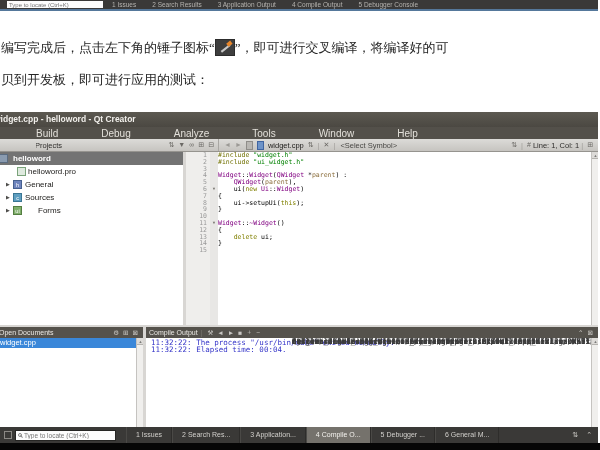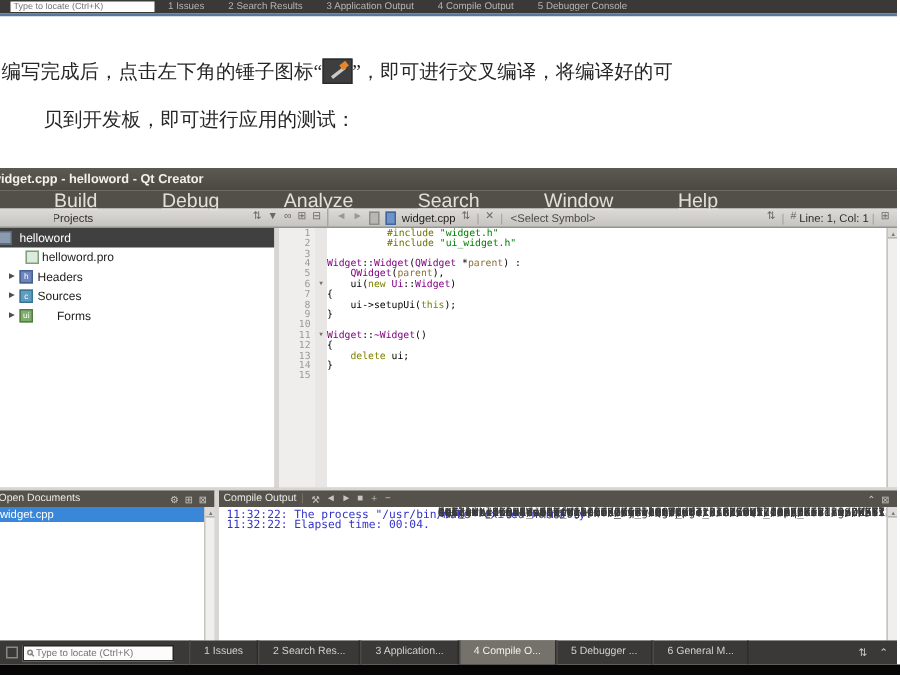--- a/index.html
+++ b/index.html
@@ -14,72 +14,72 @@
   .ts-tabs{position:absolute;left:112px;top:0;height:9px;display:flex;gap:16px;align-items:center;}
   .ts-tab{font-size:6.5px;color:#b5b3af;white-space:nowrap;}
 
   .accent-line{position:absolute;left:0;top:9px;width:598px;height:2px;background:#55789b;}
 
   
   .doc{position:absolute;left:0;top:11px;width:600px;height:101px;background:#fff;}
   .doc-line{position:absolute;left:1px;white-space:nowrap;font-family:"Liberation Serif","DejaVu Serif",serif;
             font-size:13px;color:#262626;}
   .doc-line1{top:28px;}
-  .doc-line2{top:60px;margin-left:28px;}
+  .doc-line2{top:60px;}
   .hammer-chip{display:inline-block;width:20px;height:17px;background:#3e3e3e;vertical-align:-4px;
                border:1px solid #2c2c2c;}
 
   
   .qtwin{position:absolute;left:0;top:112px;width:598px;height:331px;overflow:hidden;background:#c7c5c1;}
   .titlebar{height:15px;background:linear-gradient(#5c5951,#4b4842);color:#f2f0ec;font-size:8.5px;
             font-weight:bold;line-height:15px;white-space:nowrap;overflow:hidden;}
   .titlebar span{margin-left:-6px;display:inline-block;}
   .menubar{height:12px;background:#53504a;display:flex;gap:11px;align-items:center;padding-left:4px;}
-  .menu-item{font-size:13px;color:#e3e0da;text-decoration:underline;white-space:nowrap;padding-left:32px;}
+  .menu-item{font-size:10px;color:#e3e0da;white-space:nowrap;padding-left:32px;}
 
   .toolbar{height:13px;background:linear-gradient(#dcdbd8,#c6c4c0);border-bottom:1px solid #96948f;
            display:flex;font-size:7.5px;color:#2e2d2b;padding-left:36px;}
   .tb-left{width:183px;border-right:1px solid #a9a7a3;display:flex;align-items:center;padding:0 2px;overflow:hidden;}
   .tb-left .lbl{margin-left:-3px;flex:1;}
   .tb-right{flex:1;display:flex;align-items:center;padding:0 3px;overflow:hidden;}
   .ico{font-size:7px;color:#6b6965;margin:0 2px;line-height:12px;}
   .ico.dim{color:#9b9995;}
   .sep{color:#a09e9a;margin:0 2px;}
   .file-ic{display:inline-block;width:7px;height:9px;margin:0 2px;}
   .file-ic.gray{background:#b9b7b3;border:1px solid #8f8d89;}
   .file-ic.blue{background:#6d93c8;border:1px solid #3f64a0;}
   .tab-label{font-size:7.5px;color:#1e1d1b;margin:0 2px;}
   .symbol{color:#4a4946;margin:0 3px;}
   .spacer{flex:1;}
 
   
   .main{position:absolute;top:40px;left:0;width:598px;height:173px;}
   .tree{position:absolute;left:0;top:0;width:183px;height:173px;background:#fff;overflow:hidden;}
   .trow{position:relative;height:13px;line-height:13px;font-size:8px;color:#22211f;white-space:nowrap;}
-  .trow.sel{background:#404040;color:#fff;font-weight:normal;}
+  .trow.sel{background:#737373;color:#fff;font-weight:bold;}
   .texp{position:absolute;left:6px;top:0;font-size:5px;color:#4f4e4c;line-height:13px;}
   .tico{position:absolute;top:2px;width:9px;height:9px;font-size:5.5px;color:#fff;text-align:center;line-height:9px;}
   .ti-project{background:#8a9bb0;border:1px solid #5a6b80;}
   .ti-pro{background:#dfeadf;border:1px solid #7aa37a;}
   .ti-h{background:#6e84bd;border:1px solid #46608f;}
   .ti-c{background:#5e9ec0;border:1px solid #3a7694;}
   .ti-ui{background:#7fae6a;border:1px solid #547e41;}
   .tlabel{position:absolute;top:0;}
 
   .vsplit1{position:absolute;left:183px;top:0;width:3px;height:173px;background:#d8d6d3;}
 
   .editor{position:absolute;left:186px;top:0;width:405px;height:173px;background:#fff;overflow:hidden;}
   .gutter-bg{position:absolute;left:0;top:0;width:24px;height:100%;background:#efeeec;}
   .fold-bg{position:absolute;left:24px;top:0;width:8px;height:100%;background:#e8e7e5;}
   .crow{position:relative;display:flex;height:6.8px;line-height:6.8px;
         font-family:"DejaVu Sans Mono","Liberation Mono",monospace;font-size:6.5px;}
   .ln{width:24px;padding-right:3px;text-align:right;color:#9a9a9a;flex:none;}
   .fold{width:8px;flex:none;text-align:center;font-size:4px;color:#77756f;}
   .ccode{white-space:pre;color:#000;}
-  .tok-pp{color:#707000;margin-left:40px;}
+  .tok-pp{color:#707000;}
   .tok-str{color:#008000;}
   .tok-type{color:#800080;}
   .tok-kw{color:#808000;}
   .tok-param{color:#8a6d3b;}
 
   .escroll{position:absolute;left:591px;top:0;width:7px;height:173px;background:#f0efed;border-left:1px solid #c5c3c0;}
   .sc-btn{width:7px;height:7px;background:#dddbd8;border-bottom:1px solid #b5b3af;font-size:4px;color:#7a7a78;
           text-align:center;line-height:7px;}
 
   .hsplit{position:absolute;top:213px;left:0;width:598px;height:2px;background:#d8d6d3;}
@@ -160,21 +160,21 @@
   <div class="qtwin">
 
     <div class="titlebar">
       <span>widget.cpp - helloword - Qt Creator</span>
     </div>
 
     <div class="menubar">
         <div class="menu-item">Build</div>
         <div class="menu-item">Debug</div>
         <div class="menu-item">Analyze</div>
-        <div class="menu-item">Search</div>
+        <div class="menu-item">Tools</div>
         <div class="menu-item">Window</div>
         <div class="menu-item">Help</div>
       </div>
 
     <div class="toolbar">
       <div class="tb-left">
         <span class="lbl">Projects</span>
         <span class="ico">⇅</span>
         <span class="ico">▼</span>
         <span class="ico">∞</span>
@@ -208,21 +208,21 @@
             <span class="tico ti-project" style="left: 2px; margin-left: -3px;"></span>
             <span class="tlabel" style="left: 13px;">helloword</span>
           </div>
           <div class="trow">
             <span class="tico ti-pro" style="left: 17px;"></span>
             <span class="tlabel" style="left: 28px;">helloword.pro</span>
           </div>
           <div class="trow">
             <span class="texp">▶</span>
             <span class="tico ti-h" style="left: 13px;">h</span>
-            <span class="tlabel" style="left: 25px;">Headers</span>
+            <span class="tlabel" style="left: 25px;">General</span>
           </div>
           <div class="trow">
             <span class="texp">▶</span>
             <span class="tico ti-c" style="left: 13px;">c</span>
             <span class="tlabel" style="left: 25px;">Sources</span>
           </div>
           <div class="trow">
             <span class="texp">▶</span>
             <span class="tico ti-ui" style="left: 13px;">ui</span>
             <span class="tlabel" style="left: 38px;">Forms</span>

